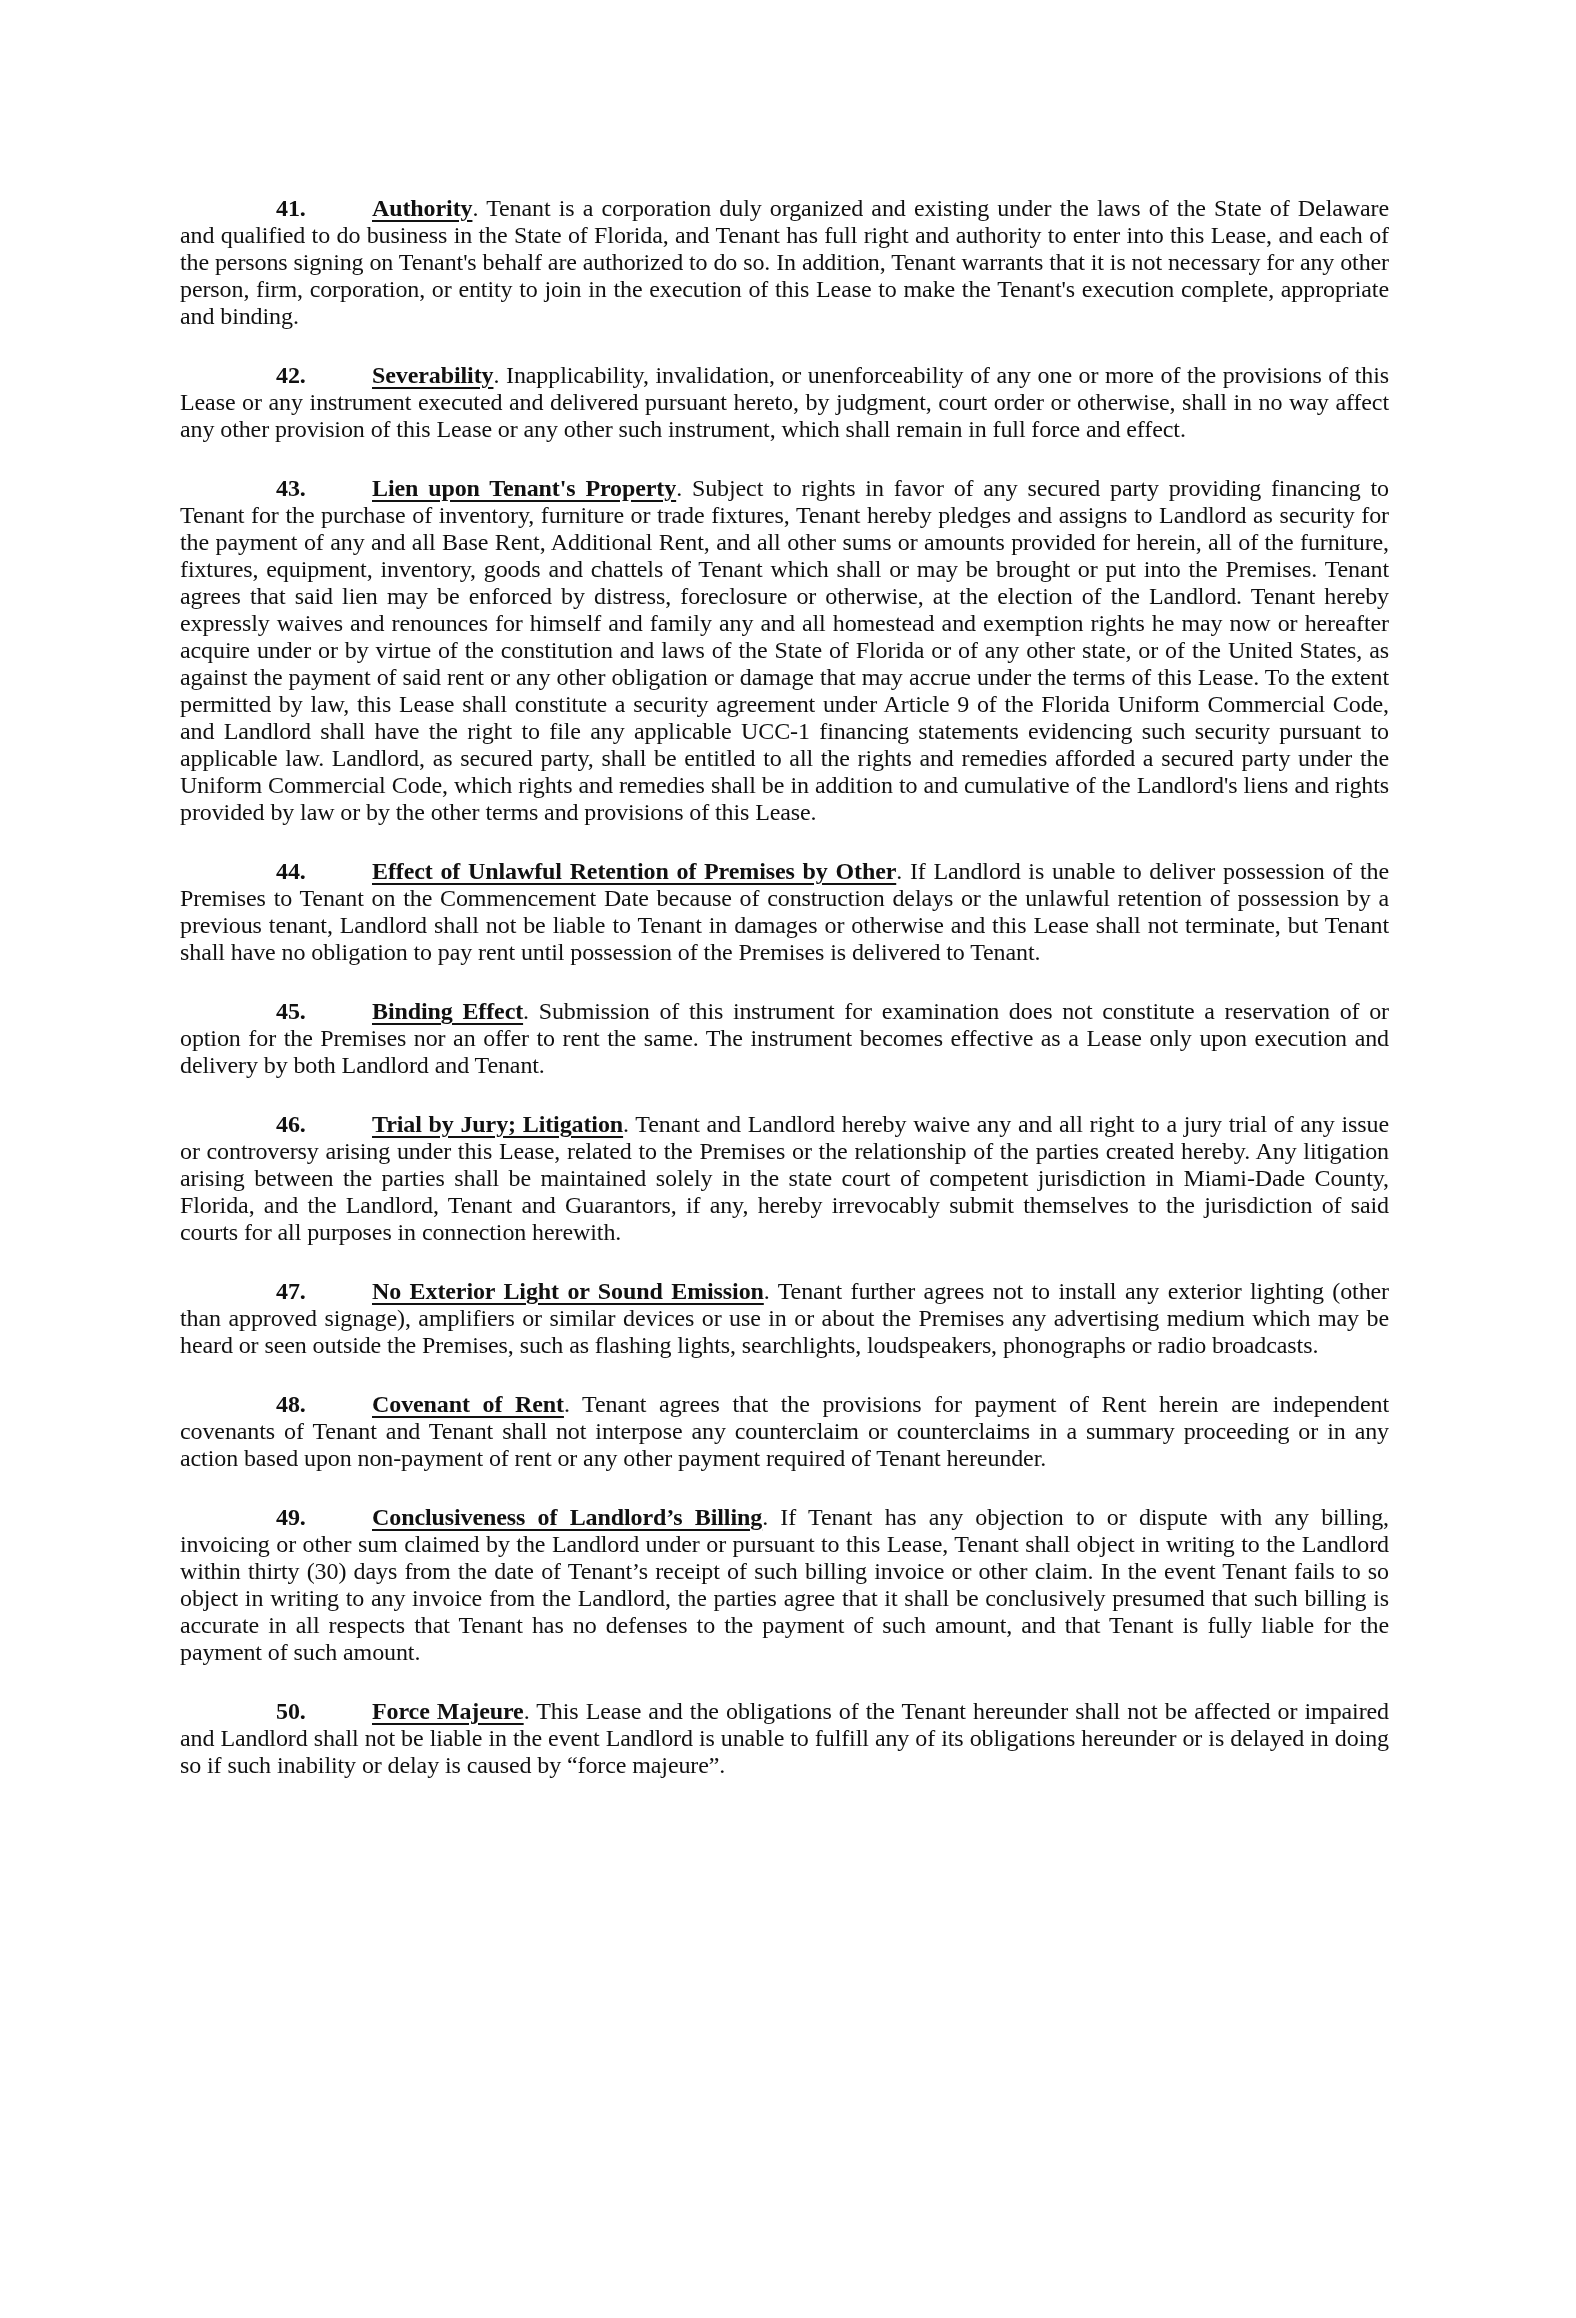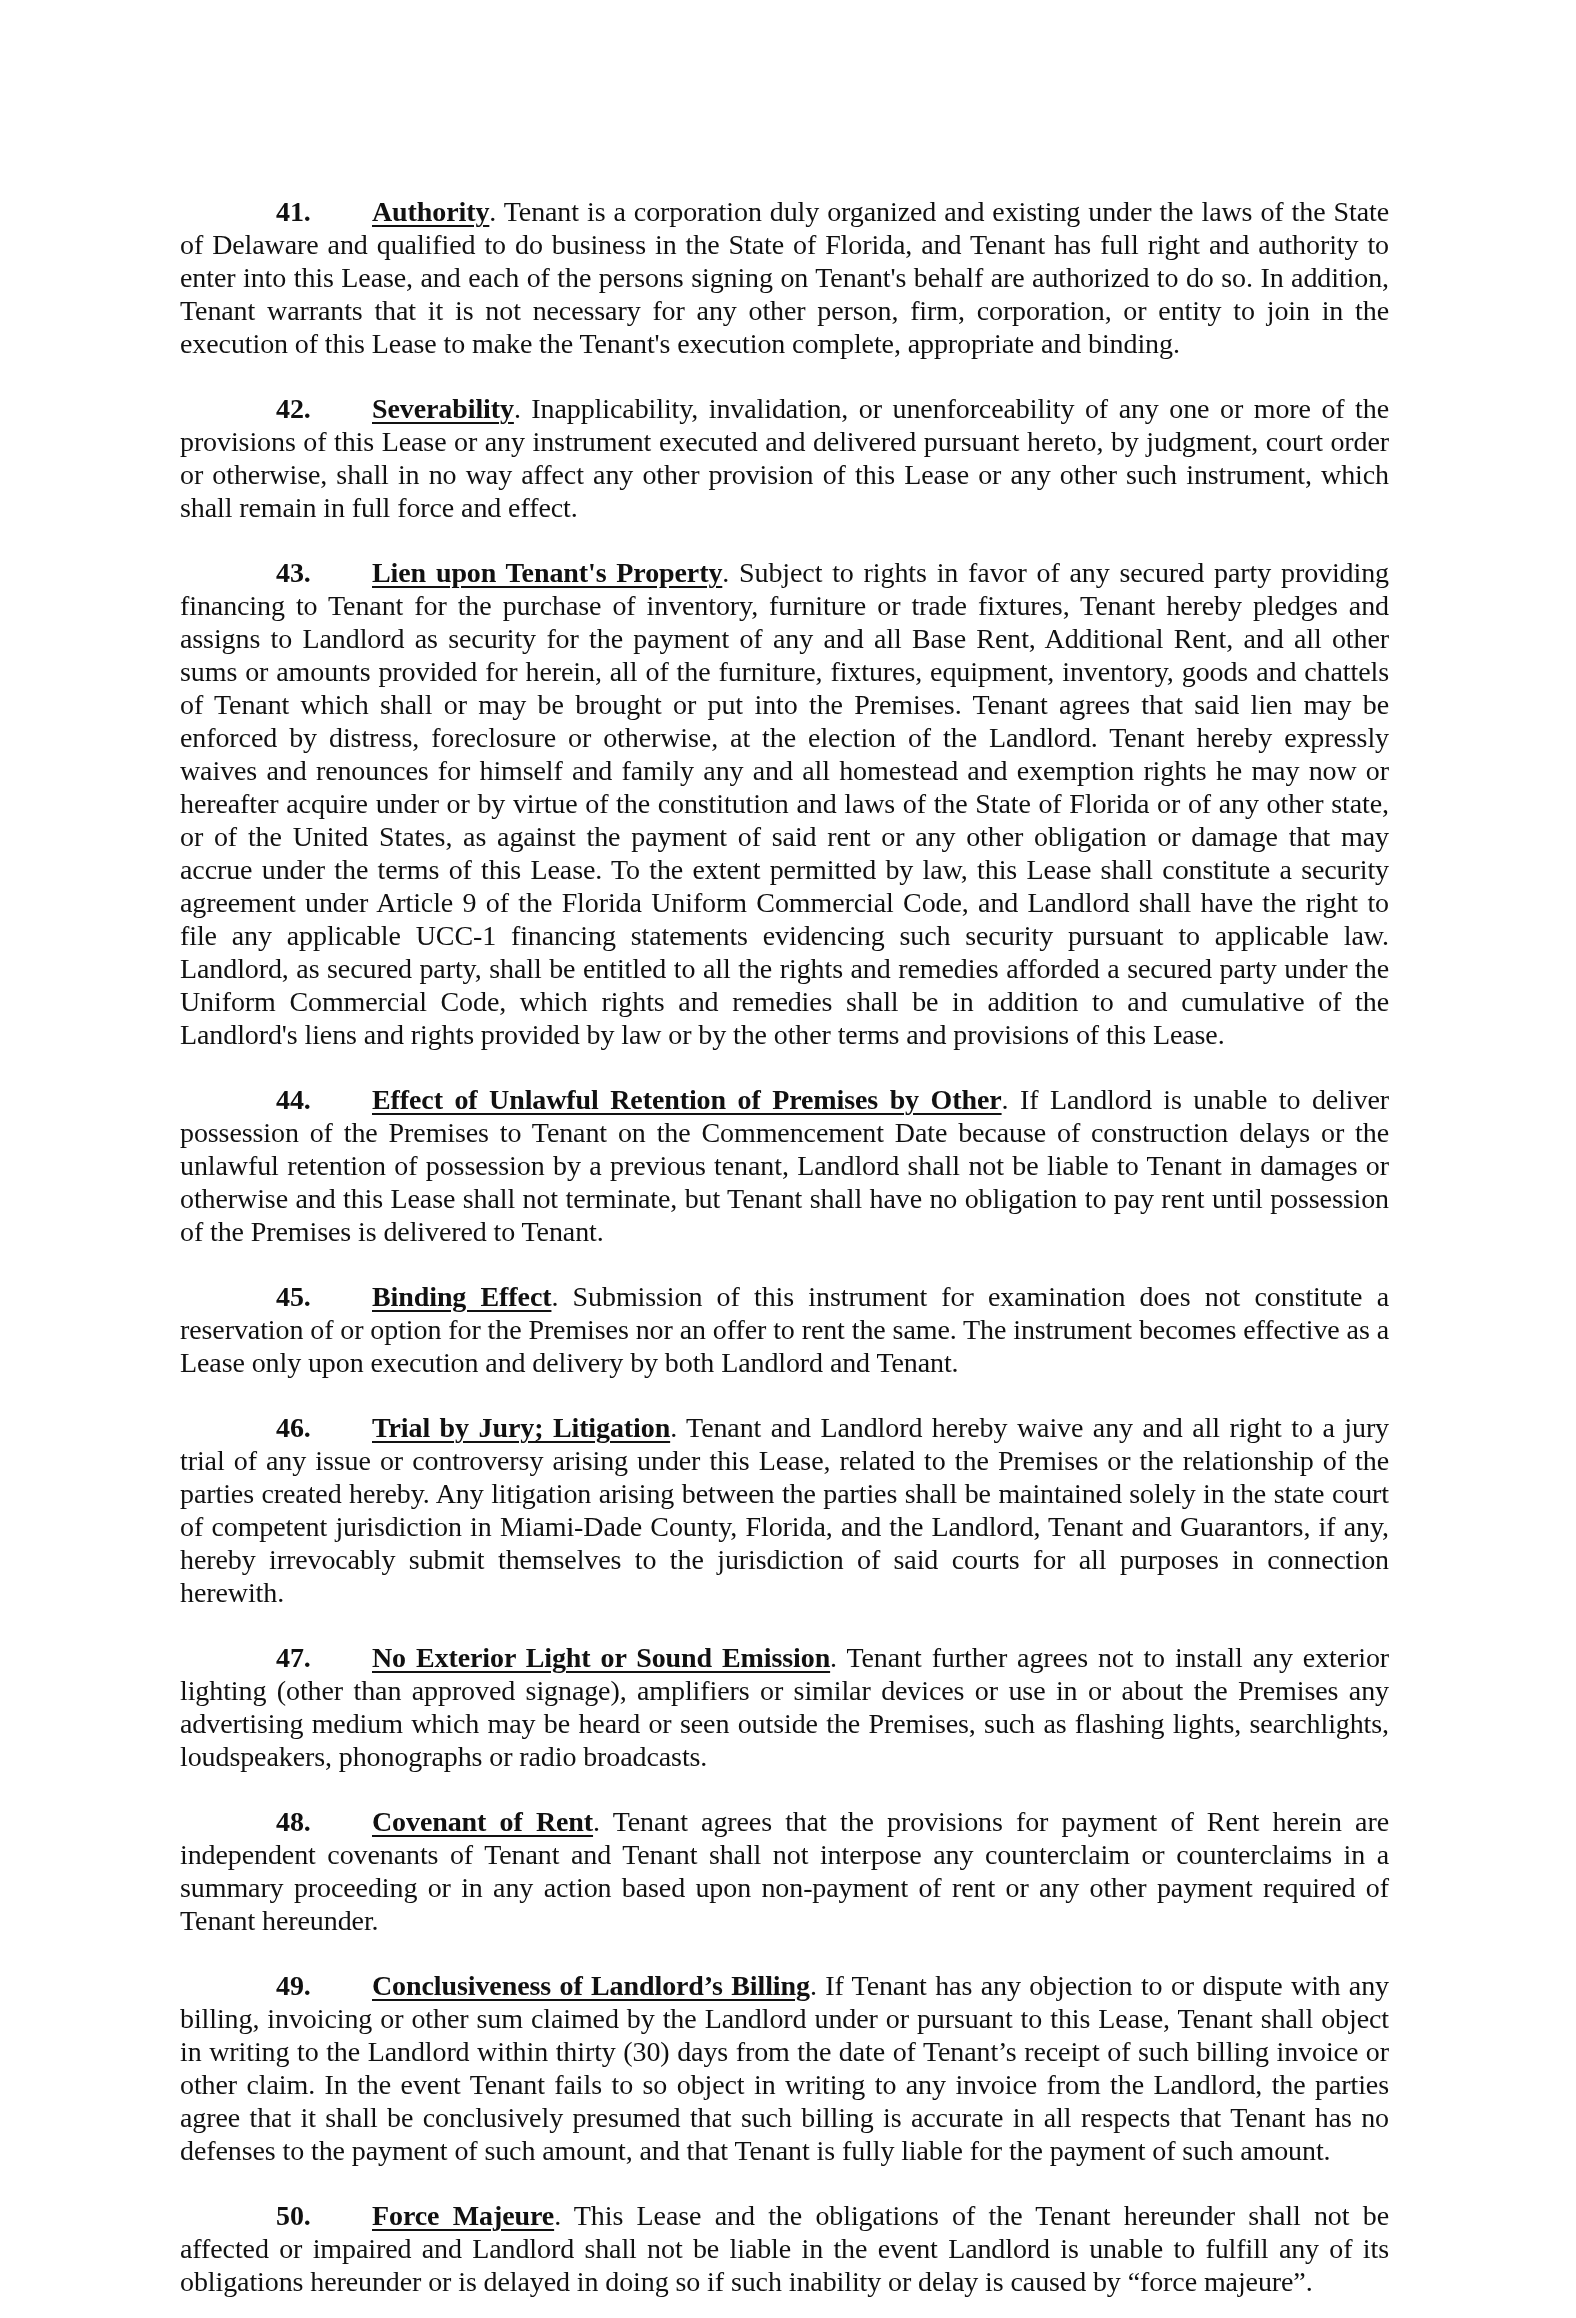--- a/index.html
+++ b/index.html
@@ -22,22 +22,22 @@
       height: 2568px;
       background: #ffffff;
     }
     .body-text {
       position: absolute;
       left: 180px;
       top: 195px;
       width: 1209px;
     }
     .para {
-      font-size: 28px;
-      line-height: 33px;
+      font-size: 24px;
+      line-height: 27px;
       text-align: justify;
       text-indent: 96px;
       margin: 0 0 32px 0;
       letter-spacing: -0.1px;
       word-spacing: 0px;
     }
     .para-num {
       font-weight: bold;
       display: inline-block;
       width: 96px;

